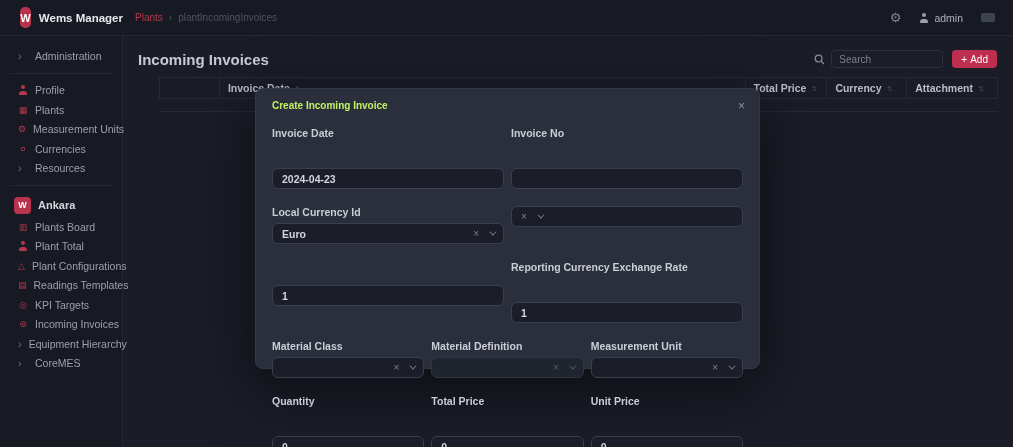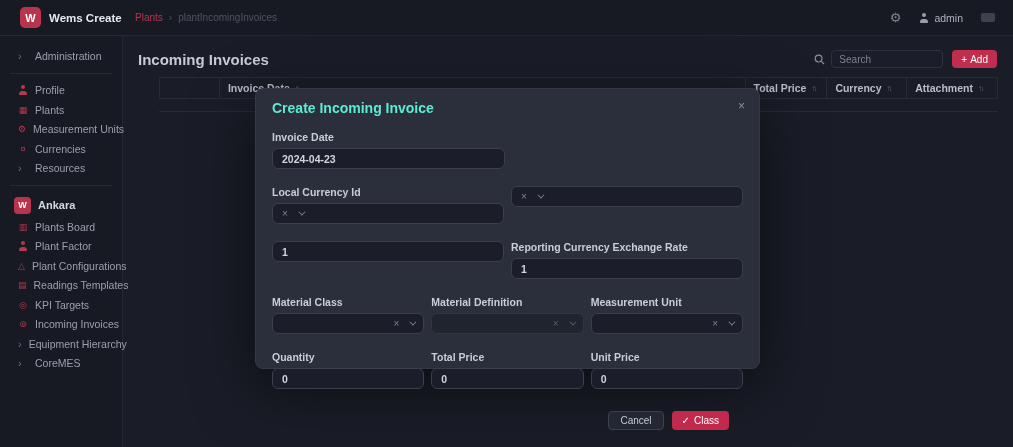--- a/index.html
+++ b/index.html
@@ -62,30 +62,30 @@
         color:#b9bec9; border-right:1px solid #272b37; overflow:hidden; white-space:nowrap; cursor:pointer; }
   .th:last-child { border-right:none; }
   .sort { color:#5c6270; font-size:8px; letter-spacing:-2px; padding-right:2px; }
   .tbody-row { height:13px; border-bottom:1px solid #272b37; }
 
   
   .modal { position:absolute; left:255px; top:88px; width:505px; height:281px; background:#2b2f3b;
            border:1px solid #343946; border-radius:8px; z-index:10;
            box-shadow:0 18px 60px rgba(0,0,0,.55); }
   .m-head { display:flex; align-items:flex-start; justify-content:space-between; padding:11px 14px 0 16px; }
-  .m-title { color:#5eead4; font-size:14px; font-weight:700; }
+  .m-title { color:#bef264; font-size:10px; font-weight:700; }
   .m-close { color:#8a8f9a; font-size:12px; cursor:pointer; line-height:1; }
   .m-body { padding:15px 16px 0; }
   .f-row { display:flex; gap:7px; margin-bottom:17px; }
   .f-col2 { width:233px; }
   .f-col3 { width:153px; }
   .f-label { color:#c9cdd6; font-size:10.5px; font-weight:600; margin-bottom:5px; }
   .f-input { width:100%; height:21px; background:#1b1e29; border:1px solid #3a3f4e; border-radius:6px;
              color:#d2d5dd; font-size:10.5px; font-weight:600; padding:0 9px; outline:none;
-             font-family:"Liberation Sans","DejaVu Sans",sans-serif; }
+             font-family:"Liberation Sans","DejaVu Sans",sans-serif;margin-top:24px; }
   .f-select { display:flex; align-items:center; height:21px; background:#1b1e29;
               border:1px solid #3a3f4e; border-radius:6px; padding:0 9px; cursor:pointer; }
   .f-select .val { color:#d2d5dd; font-size:10.5px; font-weight:600; flex:1; white-space:nowrap; overflow:hidden; }
   .f-select .clr { color:#7c8290; font-size:10px; margin-right:10px; line-height:1; }
   .caret { width:5px; height:5px; border-right:1.4px solid #7c8290; border-bottom:1.4px solid #7c8290;
            transform:rotate(45deg) translateY(-2px); flex:none; }
   .f-select.disabled { background:#20242f; border-color:#30353f; }
   .f-select.disabled .clr { color:#565c68; }
   .f-select.disabled .caret { border-color:#565c68; }
   .m-foot { display:flex; justify-content:flex-end; gap:8px; padding:5px 14px 0 0; }
@@ -96,21 +96,21 @@
   .search-ic { flex:none; }
 </style>
 </head>
 <body>
 
 <div class="app">
 
   <div class="header">
     <div class="brand">
       <div class="logo">W</div>
-      <span class="brand-name">Wems Create</span>
+      <span class="brand-name">Wems Manager</span>
     </div>
     <div class="crumbs" style="display:flex;align-items:center;gap:6px;margin-left:12px;font-size:10px;">
       <span class="crumb-root">Plants</span>
       <span class="crumb-sep">›</span>
       <span class="crumb-cur">plantIncomingInvoices</span>
     </div>
     <div class="header-right">
       <span class="gear">⚙</span>
       <span class="user">
         <span class="p-ico gray"></span>
@@ -152,21 +152,21 @@
     <div class="s-head">
       <div class="logo">W</div>
       <span>Ankara</span>
     </div>
     <div class="s-item">
       <span class="gly">▥</span>
       <span>Plants Board</span>
     </div>
     <div class="s-item">
       <span class="p-ico"></span>
-      <span>Plant Factor</span>
+      <span>Plant Total</span>
     </div>
     <div class="s-item">
       <span class="gly">△</span>
       <span>Plant Configurations</span>
     </div>
     <div class="s-item">
       <span class="gly">▤</span>
       <span>Readings Templates</span>
     </div>
     <div class="s-item">
@@ -234,26 +234,31 @@
       <div class="m-title">Create Incoming Invoice</div>
       <div class="m-close">×</div>
     </div>
     <div class="m-body">
 
       <div class="f-row">
         <div class="f-col2">
           <div class="f-label">Invoice Date</div>
           <input class="f-input" value="2024-04-23" style="">
         </div>
+        <div class="f-col2">
+          <div class="f-label">Invoice No</div>
+          <input class="f-input" value="" style="">
+        </div>
       </div>
 
       <div class="f-row">
         <div class="f-col2">
           <div class="f-label">Local Currency Id</div>
           <div class="f-select">
+            <span class="val">Euro</span>
             <span class="clr">×</span>
             <span class="caret"></span>
           </div>
         </div>
         <div class="f-col2">
           <div class="f-select">
             <span class="clr">×</span>
             <span class="caret"></span>
           </div>
         </div>

